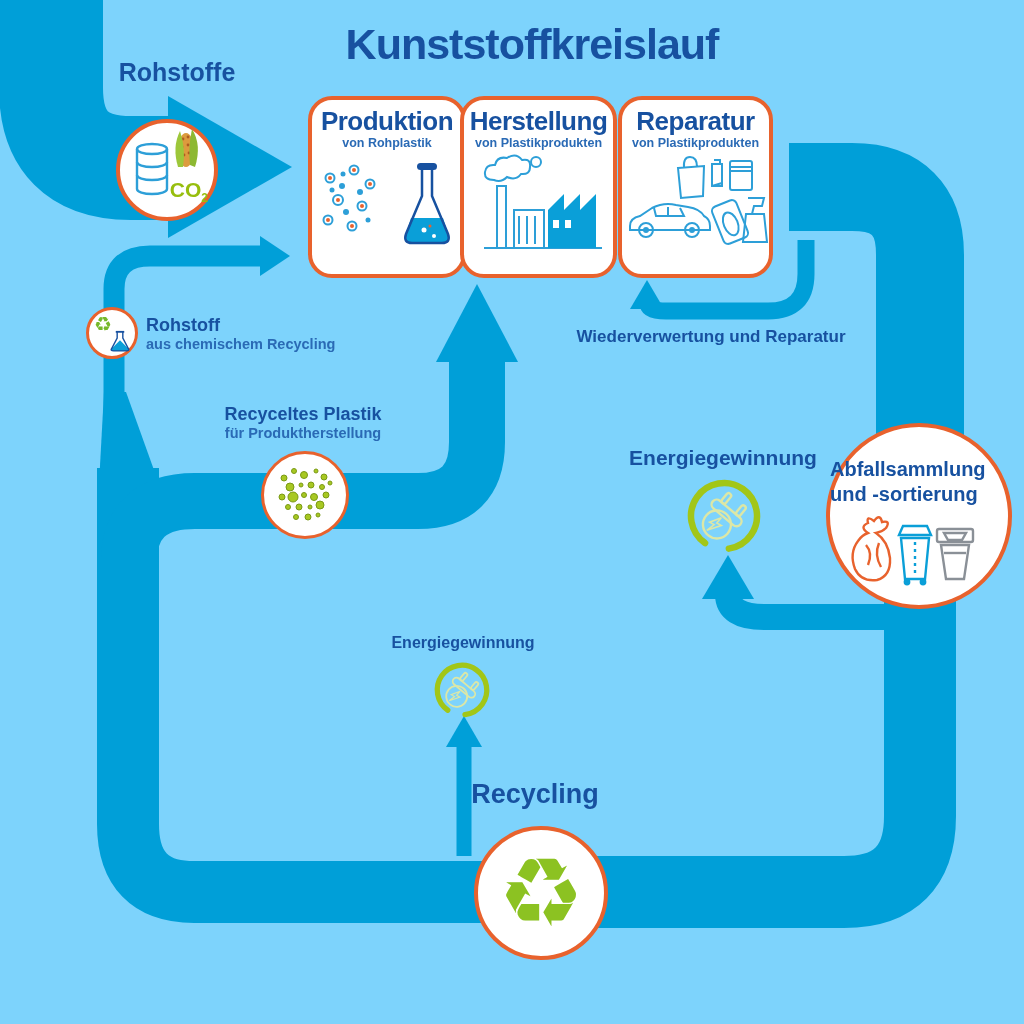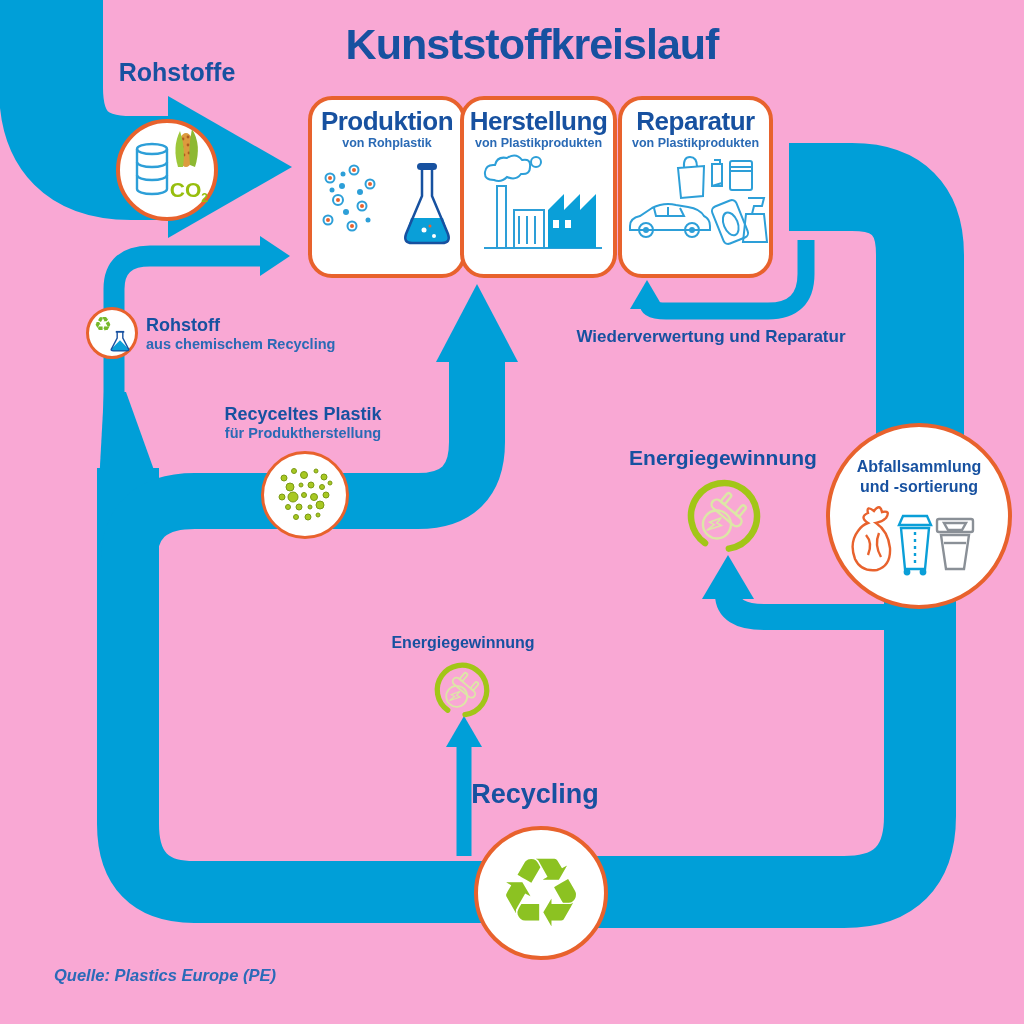--- a/index.html
+++ b/index.html
@@ -1,33 +1,33 @@
 <!DOCTYPE html>
 <html><head>
 <meta charset="utf-8">
 <style>
   html,body{margin:0;padding:0;background:#fff;}
-  #canvas{position:relative;width:1024px;height:1024px;background:#f9a8d4;overflow:hidden;
+  #canvas{position:relative;width:1024px;height:1024px;background:#7dd3fc;overflow:hidden;
           font-family:"Liberation Sans",sans-serif;}
   #flow{position:absolute;left:0;top:0;z-index:1;}
   .band{fill:none;stroke:#009FD8;}
   .head{fill:#009FD8;stroke:none;}
   .box{position:absolute;top:96px;height:182px;background:#fff;border:4px solid #E8622D;
        border-radius:24px;box-sizing:border-box;text-align:center;z-index:3;}
   .box-title{font-weight:bold;font-size:26px;color:#1751A0;margin-top:6px;letter-spacing:-0.5px;}
   .box-sub{font-weight:bold;font-size:12.5px;color:#2A6AB5;margin-top:-1px;}
   .circle{position:absolute;background:#fff;border:4px solid #E8622D;border-radius:50%;
           box-sizing:border-box;z-index:4;}
   .lbl{position:absolute;color:#1751A0;z-index:6;}
   .b{font-weight:bold;}
   .center{text-align:center;}
   .glyph{font-family:"DejaVu Sans",sans-serif;color:#8CC222;line-height:1;display:block;}
   .co2{position:absolute;right:6px;bottom:12px;color:#97BE0E;font-weight:bold;font-size:21px;z-index:2;}
   .co2 sub{font-size:12px;}
-  .abfall-text{padding-top:30px;font-weight:bold;font-size:16px;color:#1751A0;line-height:1.25;text-align:center;}
+  .abfall-text{padding-top:30px;font-weight:bold;font-size:20px;color:#1751A0;line-height:1.25;}
 </style>
 </head>
 <body>
 
 <div id="canvas">
 
   <svg id="flow" width="1024" height="1024" viewBox="0 0 1024 1024">
 
     <path class="band" d="M 51 -20 L 51 88 Q 51 168 131 168 L 172 168" stroke-width="104"></path>
     <polygon class="head" points="168,96 168,238 292,167"></polygon>
@@ -261,15 +261,14 @@
       <polygon points="-1,3 -7,14 -2,13 -4,22 4,9 -1,10" stroke-width="1.6"></polygon>
     </g>
     <circle r="33" fill="none" stroke="#A2C617" stroke-width="7" stroke-linecap="round" stroke-dasharray="182 25" transform="rotate(125)"></circle>
   </svg>
 
   <div class="lbl b center" style="left:450px;top:779px;width:170px;font-size:27px;">Recycling</div>
   <div class="circle" style="left:474px;top:826px;width:134px;height:134px;display:flex;align-items:center;justify-content:center;">
     <span class="glyph" style="font-size:96px;">♻</span>
   </div>
 
-  <div class="lbl b" style="left:54px;top:966px;font-size:16.5px;font-style:italic;color:#2A6AB8;">Quelle: Plastics Europe (PE)</div>
 
 </div>
 
 </body></html>

